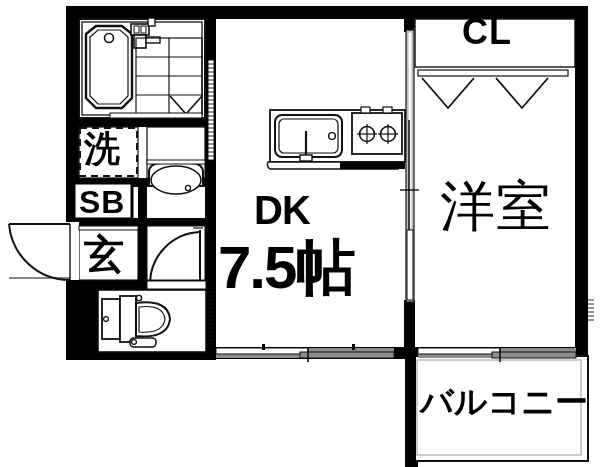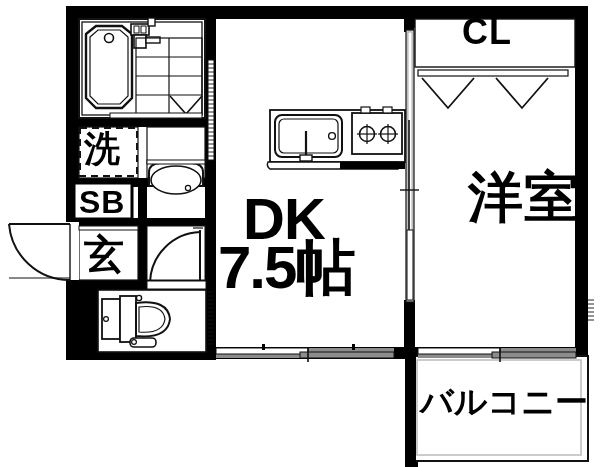--- a/index.html
+++ b/index.html
@@ -2,23 +2,23 @@
 <html><head>
 <meta charset="utf-8">
 <style>
   html,body{margin:0;padding:0;background:#ffffff;}
   body{font-family:"Liberation Sans","DejaVu Sans",sans-serif;}
   #plan{position:relative;width:600px;height:467px;background:#fff;overflow:hidden;}
   #plan svg{position:absolute;left:0;top:0;}
   .lbl{position:absolute;color:#000;line-height:1;white-space:nowrap;}
 
   
-  #dk-name{left:243px;top:190px;font-size:58px;font-weight:700;letter-spacing:-1px;}
+  #dk-name{left:254px;top:190px;font-size:40px;font-weight:700;letter-spacing:-1px;}
   #dk-size{left:218px;top:238px;font-size:60px;font-weight:700;letter-spacing:-2px;}
-  #room-name{left:440px;top:170px;font-size:55px;font-weight:700;letter-spacing:1px;margin-left:28px;}
+  #room-name{left:440px;top:179px;font-size:55px;font-weight:400;letter-spacing:1px;}
   #room-size{left:418px;top:232px;font-size:60px;font-weight:700;letter-spacing:-2px;}
   #cl-label{left:462px;top:14px;font-size:36px;font-weight:700;letter-spacing:1px;}
   #balcony-label{left:420px;top:385px;font-size:33px;font-weight:700;letter-spacing:0px;}
   #wash-label{left:84px;top:131px;font-size:36px;font-weight:700;}
   #sb-label{left:79px;top:186px;font-size:32px;font-weight:700;letter-spacing:1px;}
   #genkan-label{left:84px;top:234px;font-size:40px;font-weight:700;}
 </style>
 </head>
 <body>
 

